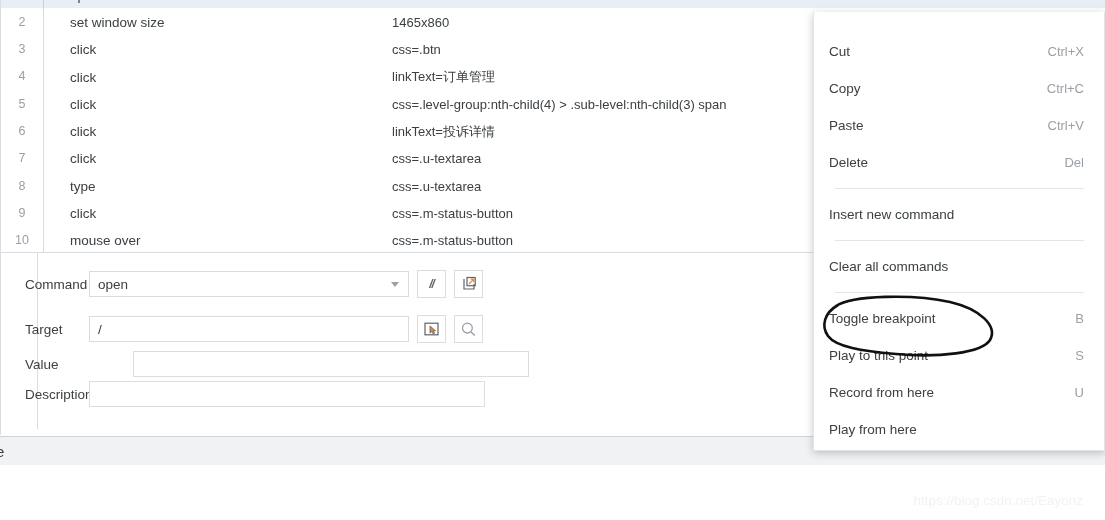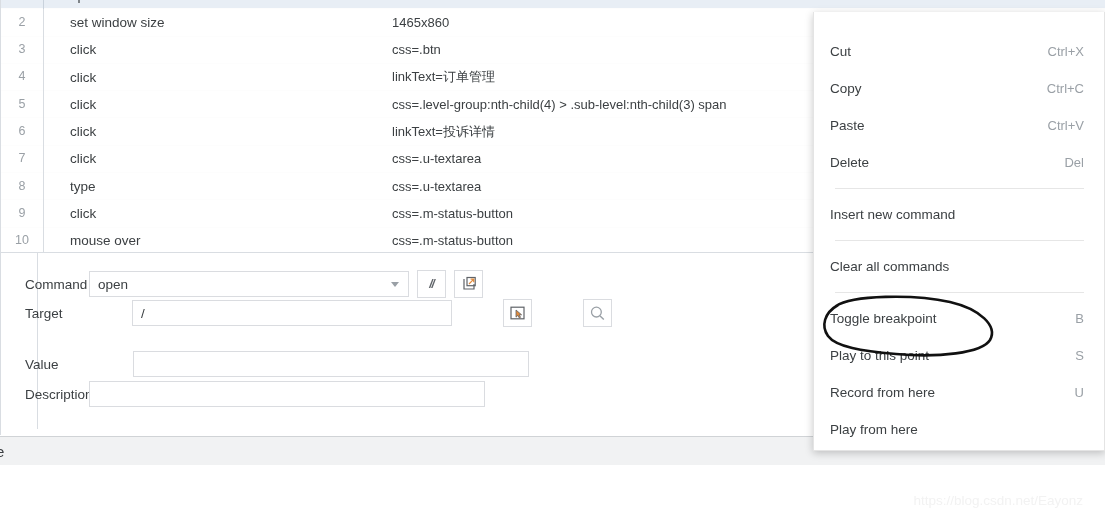--- a/index.html
+++ b/index.html
@@ -171,24 +171,25 @@
     border: 1px solid #e4e4e4;
     border-top: none;
     box-shadow: 0 2px 8px rgba(0,0,0,0.22);
     z-index: 20;
   }
   .ctx-item {
     position: relative;
     display: flex;
     align-items: center;
     height: 37px;
-    padding: 0 20px 0 16px;
+    padding: 0 20px 0 7px;
     font-size: 13.5px;
     color: #3c4043;
     white-space: nowrap;
+    margin-left: 8px;
   }
   .ctx-label { flex: 1 1 auto; }
   .ctx-shortcut { color: #9aa0a6; font-size: 13px; text-align: center; }
   .ctx-sep {
     height: 1px;
     margin: 7px 20px 7px 21px;
     background: #e6e6e6;
   }
   .ctx-spacer-top { height: 21px; }
 
@@ -298,21 +299,21 @@
         </div>
         <div class="icon-btn">
           <svg width="16" height="16" viewBox="0 0 16 16">
             <path d="M3 3 L3 13 L13 13 L13 8" fill="none" stroke="#5f6368" stroke-width="1.2"></path>
             <rect x="6" y="1.5" width="8.2" height="8.2" fill="none" stroke="#5f6368" stroke-width="1.2"></rect>
             <path d="M8 8 L12.5 3.4 M9.6 3.2 L12.7 3.2 L12.7 6.3" fill="none" stroke="#e08a3c" stroke-width="1.2"></path>
           </svg>
         </div>
       </div>
 
-      <div class="form-row" style="top:46px;gap:43px;">
+      <div class="form-row" style="top:62px;">
         <div class="form-label">Target</div>
         <input class="txt-input" style="width: 320px;" type="text" value="/">
         <div class="icon-btn">
           <svg width="17" height="16" viewBox="0 0 17 16">
             <rect x="2" y="2.2" width="13" height="11.6" fill="none" stroke="#5f6368" stroke-width="1.2"></rect>
             <path d="M7 5 L7 12.2 L8.9 10.4 L10.3 13 L11.6 12.3 L10.2 9.9 L12.6 9.8 Z" fill="#e08a3c" stroke="#5f6368" stroke-width="0.8"></path>
           </svg>
         </div>
         <div class="icon-btn">
           <svg width="17" height="17" viewBox="0 0 17 17">

